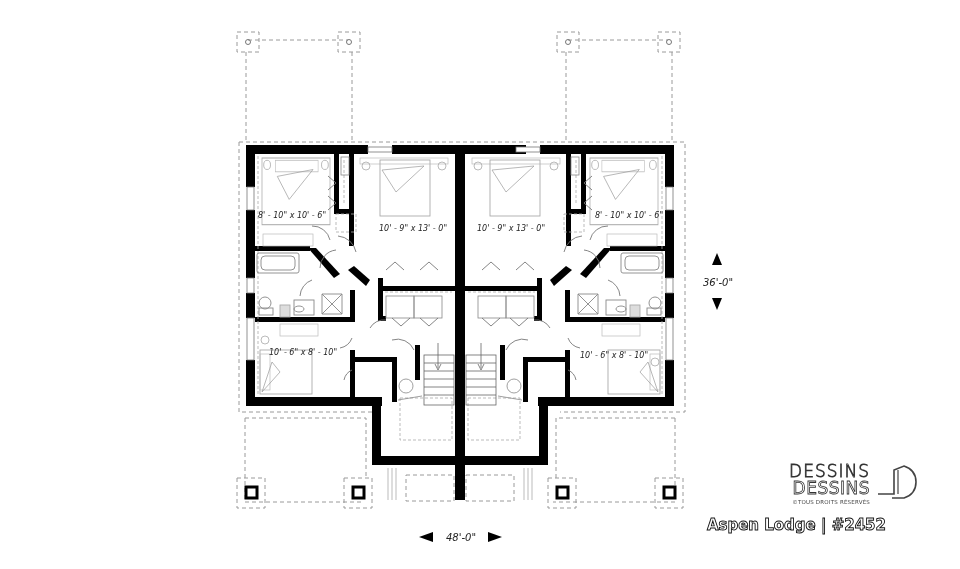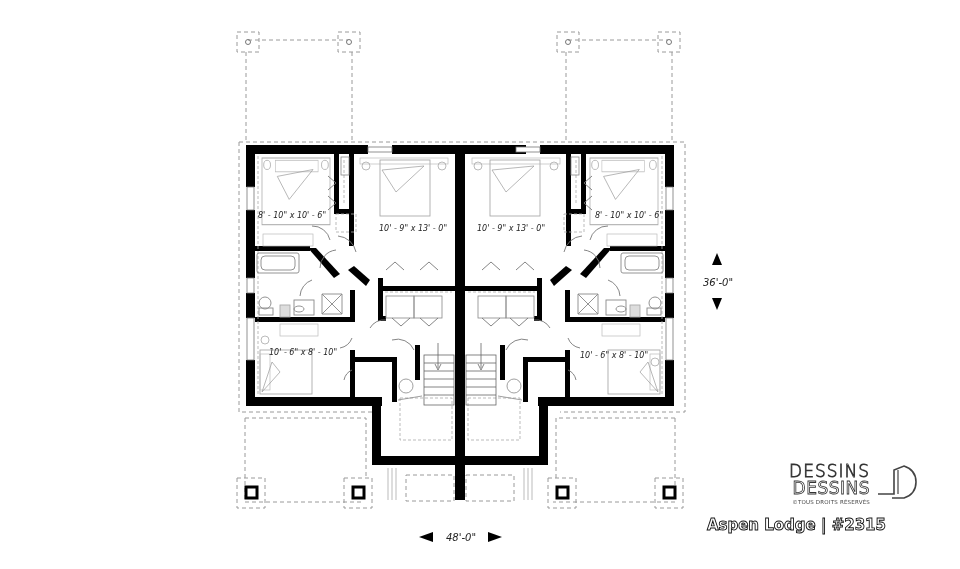--- a/index.html
+++ b/index.html
@@ -338,14 +338,14 @@
 </svg>
 
 <div class="logo">
   <div class="logo-line1">DESSINS</div>
   <div class="logo-line2">DESSINS</div>
   <div class="logo-rights">©TOUS DROITS RÉSERVÉS</div>
   <svg class="logo-mark" viewBox="0 0 44 36">
     <path d="M2 30 L18 30 L18 6 L28 2 Q40 6 40 18 Q40 30 28 34 L16 34" fill="none" stroke="#444" stroke-width="1.6"></path>
     <path d="M22 6 L22 30" fill="none" stroke="#444" stroke-width="1.2"></path>
   </svg>
-  <div class="plan-name">Aspen Lodge | #2315</div>
+  <div class="plan-name">Aspen Lodge | #2452</div>
 </div>
 
 </body></html>

